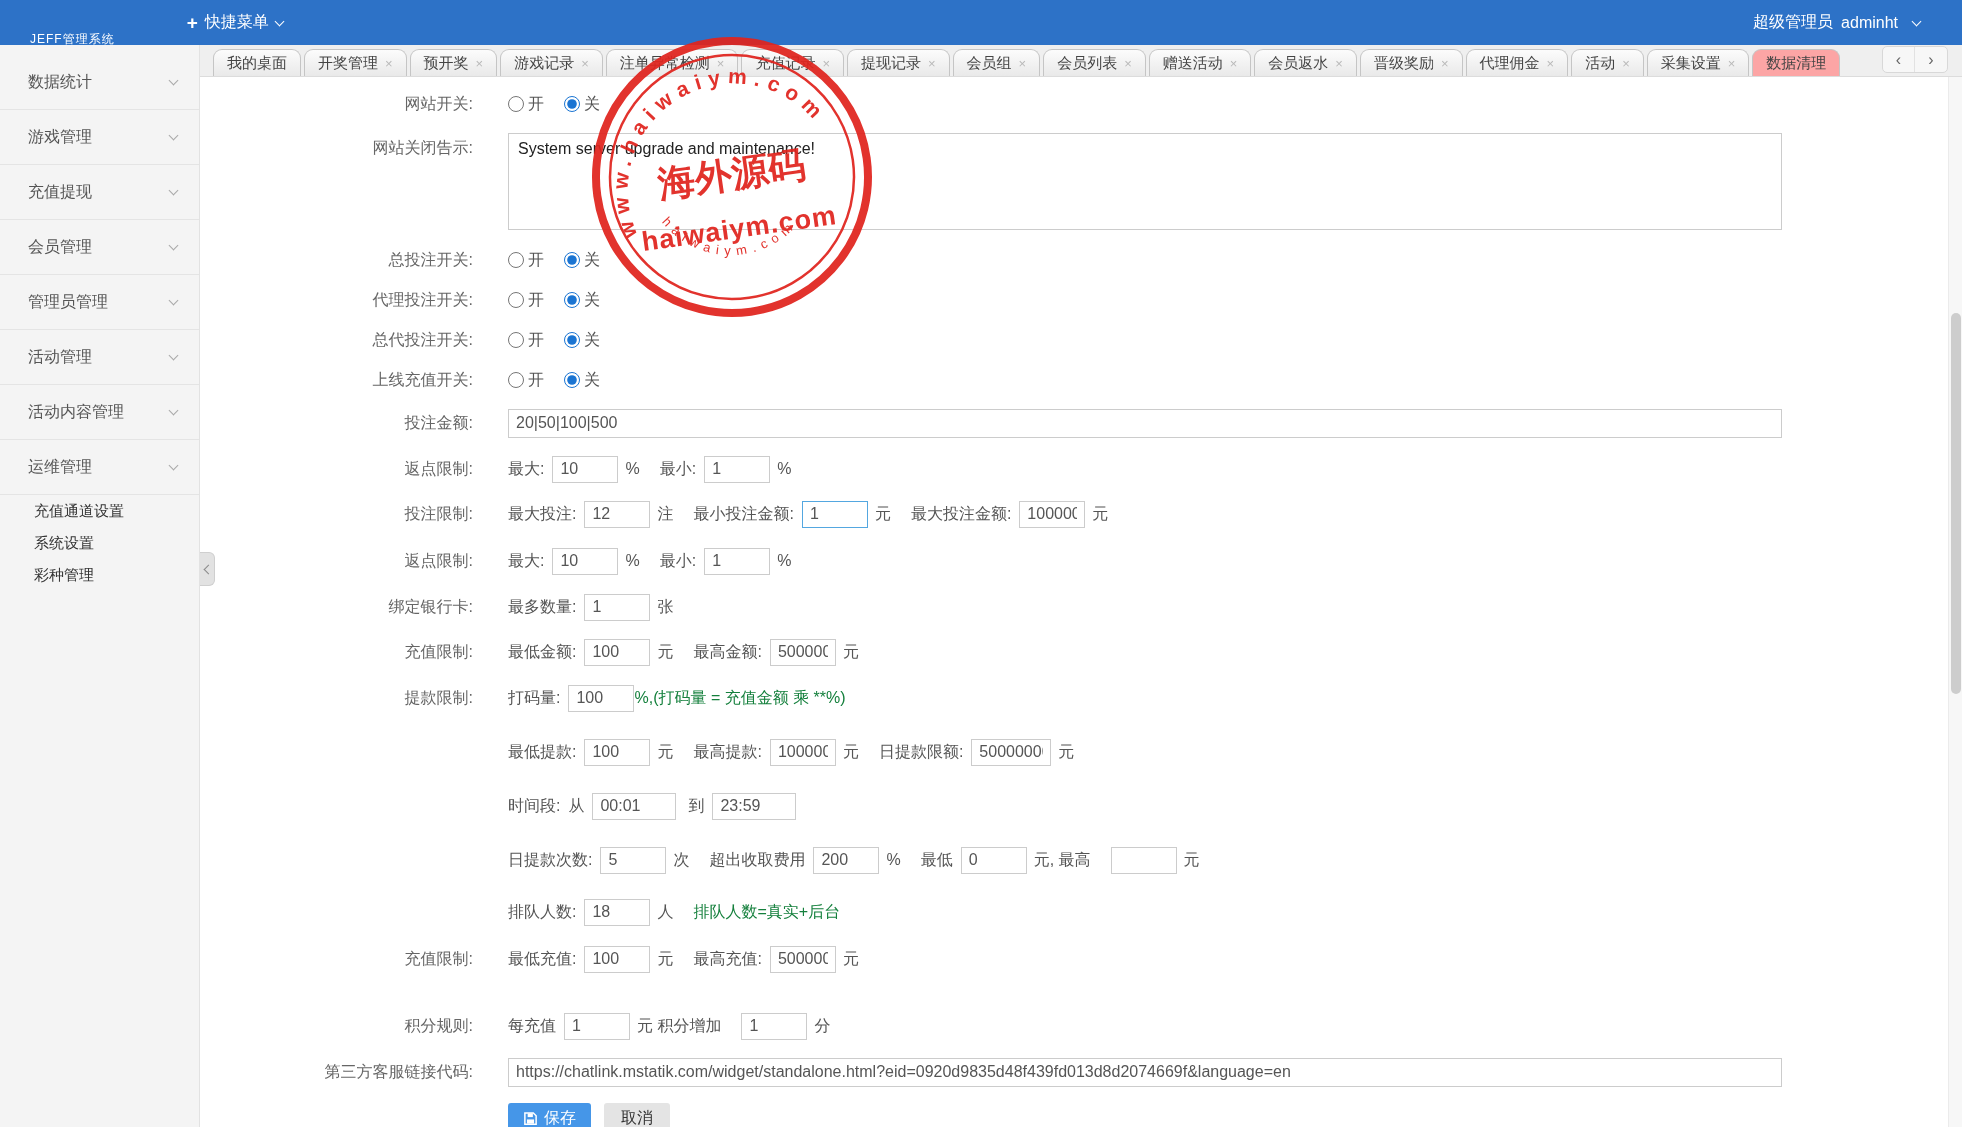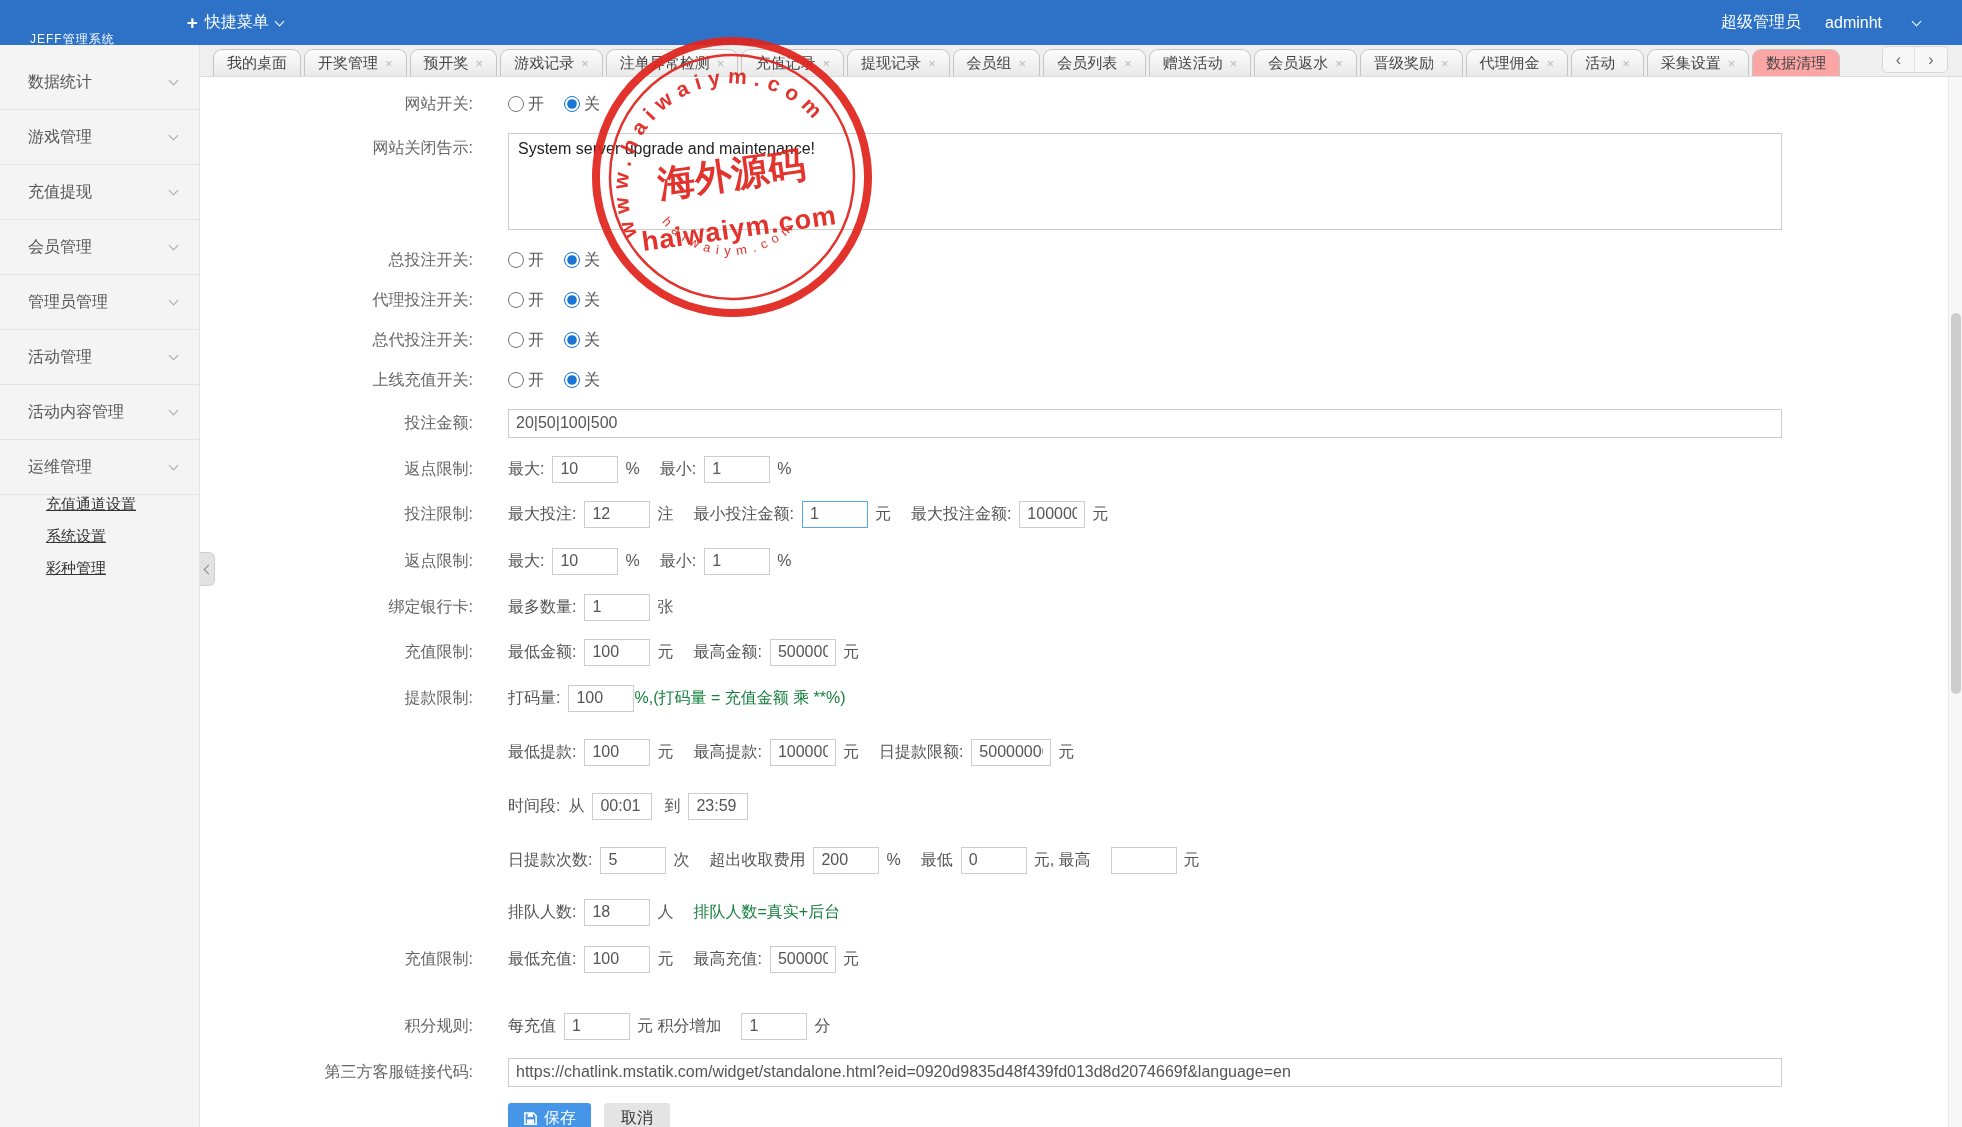--- a/index.html
+++ b/index.html
@@ -6,35 +6,35 @@
   html,body { width:1962px; height:1127px; overflow:hidden;
     font-family:"Liberation Sans","DejaVu Sans",sans-serif; background:#fff; }
 
   
   .topbar { position:absolute; left:0; top:0; width:1962px; height:45px;
     background:#2d72c7; color:#fff; display:flex; align-items:center; z-index:30; }
   .brand { font-size:12px; font-weight:normal; margin-left:30px; letter-spacing:1px;margin-top:34px; }
   .quickmenu { margin-left:72px; font-size:16px; display:flex; align-items:center; cursor:pointer; }
   .quickmenu .plus { font-size:19px; margin-right:7px; font-weight:bold; }
   .topbar-right { margin-left:auto; margin-right:42px; font-size:16px;
-    display:flex; align-items:center; gap:24px; cursor:pointer; }
+    display:flex; align-items:center; gap:8px; cursor:pointer; }
   .chev { display:inline-block; width:7px; height:7px;
     border-right:1.5px solid currentColor; border-bottom:1.5px solid currentColor;
     transform:rotate(45deg); margin-left:7px; margin-top:-3px; }
   .chev.up { transform:rotate(-135deg); margin-top:4px; }
 
   
   .sidebar { position:absolute; left:0; top:45px; width:200px; bottom:0;
     background:#f4f4f4; border-right:1px solid #e2e2e2; padding-top:10px; }
   .side-group { height:55px; display:flex; align-items:center; justify-content:space-between;
     padding:0 22px 0 28px; border-bottom:1px solid #e4e4e4; color:#555;
     font-size:16px; cursor:pointer; background:#f4f4f4; }
   .side-group .chev { color:#a9a9a9; }
-  .side-sub { height:32px; display:flex; padding-left:46px;
-    font-size:15px; color:#333; cursor:pointer;text-decoration:underline; }
+  .side-sub { height:32px; display:flex; align-items:center; padding-left:34px;
+    font-size:15px; color:#333; cursor:pointer; }
   .collapse-handle { position:absolute; left:200px; top:552px; width:15px; height:34px;
     background:#e2e2e2; border:1px solid #cfcfcf; border-left:none;
     border-radius:0 6px 6px 0; display:flex; align-items:center; justify-content:center;
     cursor:pointer; z-index:5; }
   .collapse-handle .chev { transform:rotate(135deg); margin:0 0 0 2px; color:#8a8a8a; }
 
   
   .content { position:absolute; left:200px; top:45px; right:0; bottom:0; }
   .tabstrip { height:32px; background:#efefef; border-bottom:1px solid #dcdcdc;
     display:flex; align-items:flex-end; padding-left:13px; position:relative; }
@@ -56,21 +56,21 @@
     overflow:hidden; }
   .row { position:absolute; left:0; right:40px; display:flex; align-items:center;
     min-height:30px; font-size:16px; color:#555; }
   .row.top-align { align-items:flex-start; }
   .lbl { width:273px; text-align:right; color:#666; flex-shrink:0; line-height:30px; }
   .field { margin-left:35px; display:flex; align-items:center; flex-wrap:nowrap; }
   input[type="text"] { border:1px solid #ccc; height:27px; font-size:16px; color:#555;
     padding:2px 7px; font-family:inherit; background:#fff; outline:none; }
   input.sm { width:66px; }
   input.md { width:80px; }
-  input.tm { width:60px; }
+  input.tm { width:84px; }
   input.wide { width:1274px; height:29px; }
   input.focused { border:1px solid #54a7e0; }
   textarea { border:1px solid #ccc; width:1274px; height:97px; font-size:16px;
     color:#222; padding:6px 9px; font-family:inherit; resize:none; outline:none; }
   .radio-group { display:flex; align-items:center; gap:20px; }
   .radio-opt { display:flex; align-items:center; gap:4px; }
   input[type="radio"] { width:16px; height:16px; accent-color:#1a74d2; margin:0; }
   .fl { margin-right:8px; white-space:nowrap; }
   .fu { margin-left:7px; margin-right:20px; white-space:nowrap; }
   .note { color:#15803d; white-space:nowrap; }

